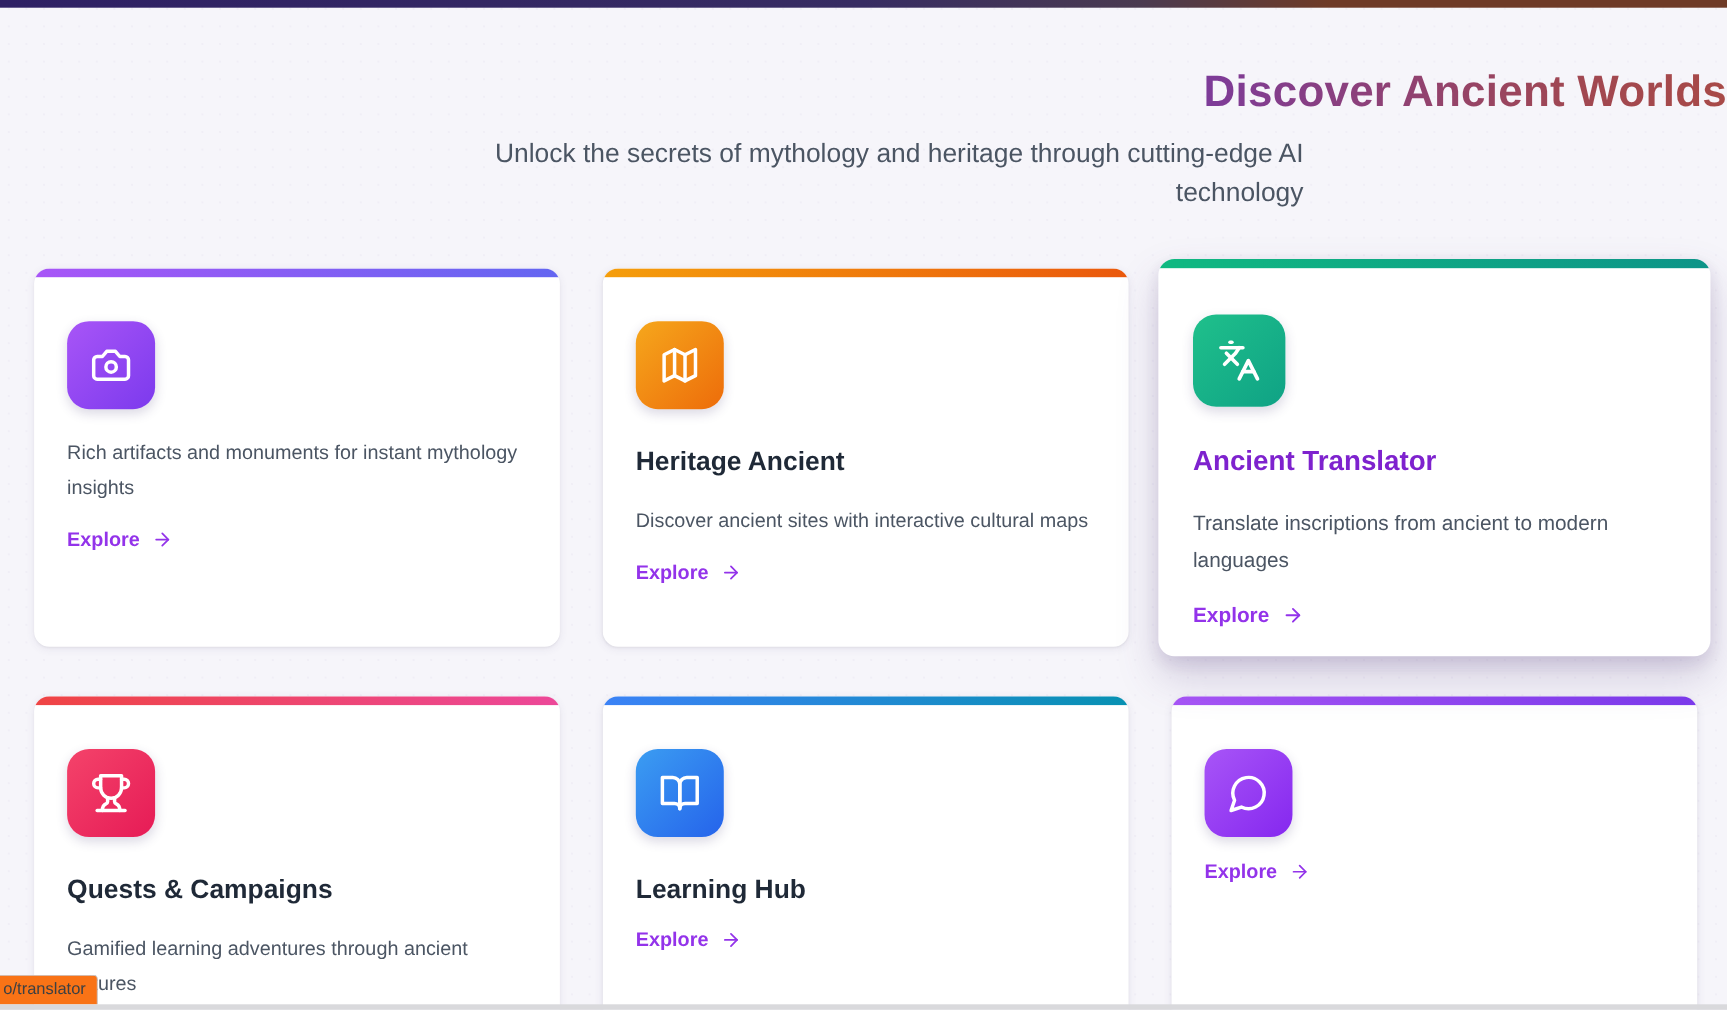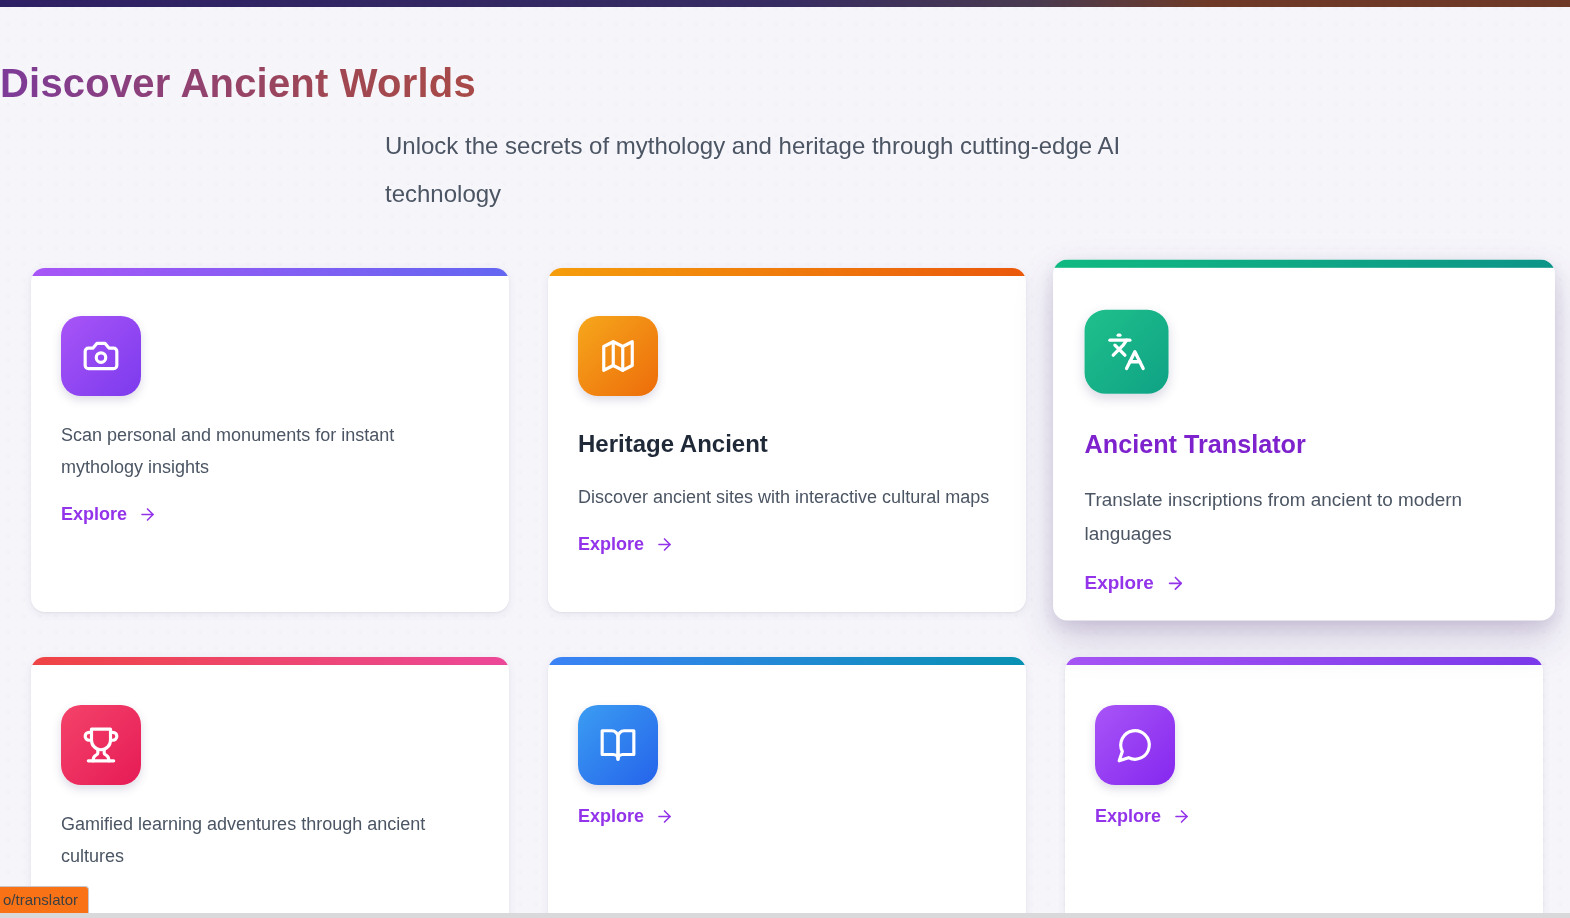--- a/index.html
+++ b/index.html
@@ -8,30 +8,30 @@
     width: 1570px; height: 918px; overflow: hidden; position: relative;
     background-color: #f6f5fa;
     background-image: radial-gradient(rgba(140,120,180,0.055) 1px, transparent 1px);
     background-size: 16px 16px;
     font-family: "Liberation Sans", "DejaVu Sans", sans-serif;
   }
   .topbar {
     height: 7px; width: 100%;
     background: linear-gradient(90deg, #2e2064 0%, #372c62 50%, #4a3a50 66%, #6e3a27 77%, #6e3a27 100%);
   }
-  header { text-align: left; padding-top: 54px; }
+  header { text-align: right; padding-top: 54px; }
   .page-title {
     display: inline-block; margin: 0;
     font-size: 40px; font-weight: 700; letter-spacing: 0.2px;
     background-image: linear-gradient(90deg, #7d3b99, #a04752 70%, #a84a48);
     -webkit-background-clip: text; background-clip: text; color: transparent;
   }
   .page-subtitle {
     margin: 16px auto 0; max-width: 800px;
-    font-size: 24px; line-height: 48px; color: #4b5563; font-weight: 400;
+    font-size: 24px; line-height: 36px; color: #4b5563; font-weight: 400;
   }
   .grid {
     display: grid; grid-template-columns: repeat(3, 1fr);
     column-gap: 39px; row-gap: 45px;
     padding: 50px 27px 0 31px;
   }
   .card {
     position: relative; background: #ffffff; border-radius: 14px; height: 344px;
     box-shadow: 0 2px 8px rgba(80,70,120,0.09), 0 1px 2px rgba(0,0,0,0.05);
     overflow: hidden; cursor: pointer;
@@ -79,21 +79,21 @@
 
   <article class="card" style="--g1: #a855f7; --g2: #6366f1; --i1: #a855f7; --i2: #7c3aed;">
     <div class="card-accent"></div>
     <div class="card-body">
       <div class="card-icon">
         <svg viewBox="0 0 24 24" fill="none" stroke="#ffffff" stroke-width="2" stroke-linecap="round" stroke-linejoin="round">
           <path d="M14.5 4h-5L7 7H4a2 2 0 0 0-2 2v9a2 2 0 0 0 2 2h16a2 2 0 0 0 2-2V9a2 2 0 0 0-2-2h-3l-2.5-3z"></path>
           <circle cx="12" cy="13" r="3"></circle>
         </svg>
       </div>
-      <p class="card-desc">Scan personal and monuments for instant mythology insights</p>
+      <p class="card-desc">Rich artifacts and monuments for instant mythology insights</p>
       <a class="card-link">
         <span>Explore</span>
         <svg viewBox="0 0 24 24" fill="none" stroke="#9333ea" stroke-width="2" stroke-linecap="round" stroke-linejoin="round">
             <path d="M5 12h14"></path>
             <path d="m12 5 7 7-7 7"></path>
           </svg>
       </a>
     </div>
   </article>
 
@@ -150,34 +150,36 @@
       <div class="card-icon">
         <svg viewBox="0 0 24 24" fill="none" stroke="#ffffff" stroke-width="2" stroke-linecap="round" stroke-linejoin="round">
           <path d="M6 9H4.5a2.5 2.5 0 0 1 0-5H6"></path>
             <path d="M18 9h1.5a2.5 2.5 0 0 0 0-5H18"></path>
             <path d="M4 22h16"></path>
           <path d="M10 14.66V17c0 .55-.47.98-.97 1.21C7.85 18.75 7 20.24 7 22"></path>
           <path d="M14 14.66V17c0 .55.47.98.97 1.21C16.15 18.75 17 20.24 17 22"></path>
           <path d="M18 2H6v7a6 6 0 0 0 12 0V2Z"></path>
         </svg>
       </div>
+      <h3 class="card-title">Quests &amp; Campaigns</h3>
       <p class="card-desc">Gamified learning adventures through ancient cultures</p>
 
     </div>
   </article>
 
   <article class="card" style="--g1: #3b82f6; --g2: #0891b2; --i1: #3b9df2; --i2: #2563eb;">
     <div class="card-accent"></div>
     <div class="card-body">
       <div class="card-icon">
         <svg viewBox="0 0 24 24" fill="none" stroke="#ffffff" stroke-width="2" stroke-linecap="round" stroke-linejoin="round">
           <path d="M2 3h6a4 4 0 0 1 4 4v14a3 3 0 0 0-3-3H2z"></path>
           <path d="M22 3h-6a4 4 0 0 0-4 4v14a3 3 0 0 1 3-3h7z"></path>
         </svg>
       </div>
+      <h3 class="card-title">Learning Hub</h3>
       <a class="card-link">
         <span>Explore</span>
         <svg viewBox="0 0 24 24" fill="none" stroke="#9333ea" stroke-width="2" stroke-linecap="round" stroke-linejoin="round">
             <path d="M5 12h14"></path>
             <path d="m12 5 7 7-7 7"></path>
           </svg>
       </a>
     </div>
   </article>
 

